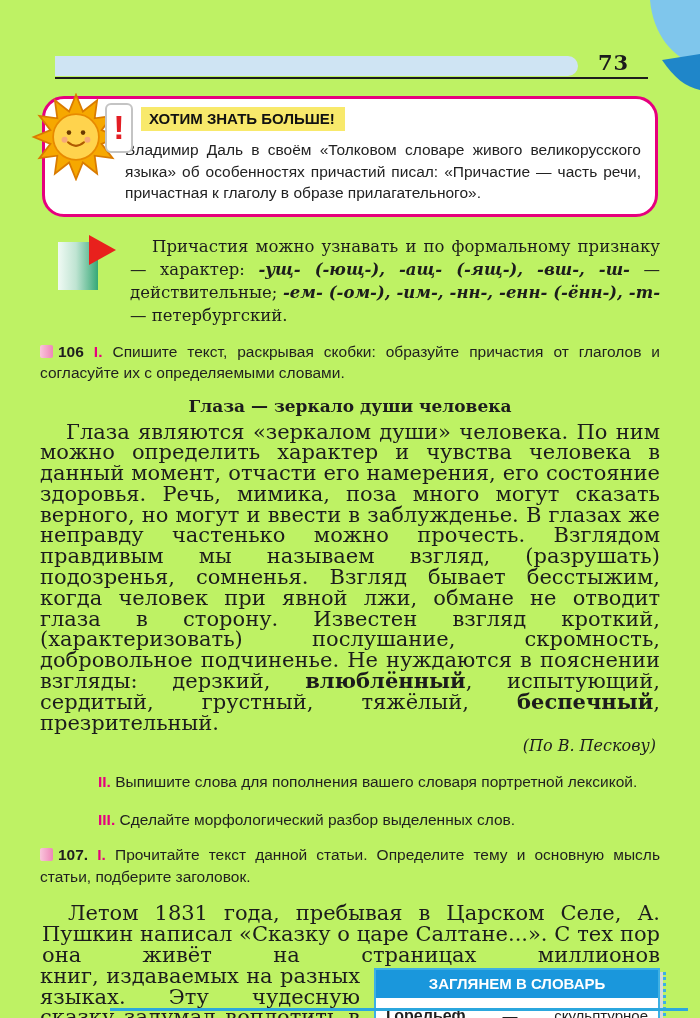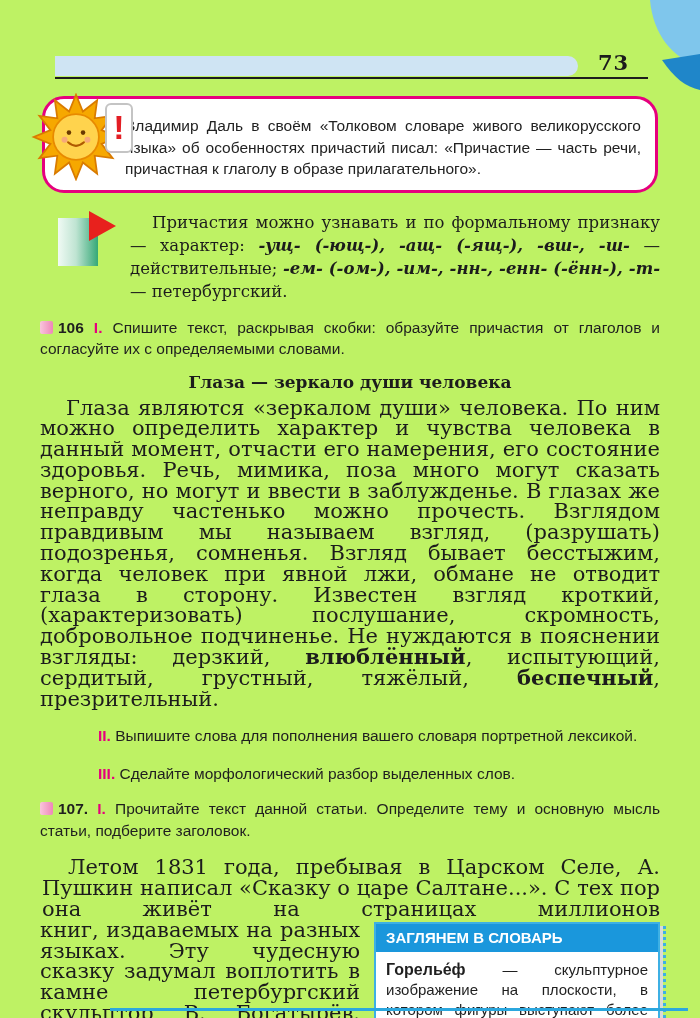--- a/index.html
+++ b/index.html
@@ -56,21 +56,21 @@
   .attrib{margin:3px 44px 0 0;text-align:right;font-style:italic;font-size:16px;}
   .justify-last{text-align-last:justify;}
 
   
   .wrap-zone{margin:0 40px 0 40px;}
   .dict-box{position:relative;float:right;width:282px;margin:2px 0 6px 14px;
             border:2px solid #3db0e4;background:#fff;box-shadow:3px 4px 0 #d9d9d9;}
   .dict-box::after{content:"";position:absolute;right:-8px;top:2px;bottom:2px;
                    border-right:3px dotted #3db0e4;}
   .dict-header{background:#1a97dc;color:#fff;font:bold 15px/20px "Liberation Sans",sans-serif;
-               padding:4px 10px;}
+               padding:4px 26px;text-align:center;}
   .dict-body{margin:0;padding:8px 10px 10px 10px;font:15px/20px "Liberation Sans",sans-serif;
              color:#1f1f1f;text-align:justify;}
   .dict-term{font-size:16px;}
 
   .bottom-rule{position:absolute;left:110px;bottom:7px;width:578px;height:3px;background:#2ba7de;}
 </style>
 </head>
 <body>
 
 <div class="page">
@@ -93,38 +93,42 @@
         <polygon fill="#f6a800" stroke="#d97b00" stroke-width="2" points="98,50 79,57.8 91.6,74 71.2,71.2 74,91.6 57.8,79 50,98 42.2,79 26,91.6 28.8,71.2 8.4,74 21,57.8 2,50 21,42.2 8.4,26 28.8,28.8 26,8.4 42.2,21 50,2 57.8,21 74,8.4 71.2,28.8 91.6,26 79,42.2"></polygon>
         <circle cx="50" cy="50" r="26" fill="#ffd34d" stroke="#e88a00" stroke-width="2"></circle>
         <circle cx="42" cy="45" r="2.6" fill="#6b3a00"></circle>
         <circle cx="58" cy="45" r="2.6" fill="#6b3a00"></circle>
         <path d="M41 56 Q 50 64 59 56" fill="none" stroke="#b05a00" stroke-width="2.4" stroke-linecap="round"></path>
         <circle cx="37" cy="53" r="3.4" fill="#f4978c" opacity="0.7"></circle>
         <circle cx="63" cy="53" r="3.4" fill="#f4978c" opacity="0.7"></circle>
       </svg>
     </div>
     <div class="excl">!</div>
+    <div class="know-title-row">
+      <span class="know-title">ХОТИМ ЗНАТЬ БОЛЬШЕ!</span>
+    </div>
     <p class="know-text"><span class="float-spacer"></span><span>Владимир Даль в своём «Толковом словаре живого великорусского языка» об особенностях причастий писал: «Причастие — часть речи, причастная к глаголу в образе прилагательного».</span></p>
   </section>
 
   <section class="rule">
     <div class="flag">
       <div class="flag-sq"></div>
       <div class="flag-tri"></div>
     </div>
     <p class="rule-text"><span>Причастия можно узнавать и по формальному признаку — характер: </span><span class="sfx">-ущ- (-ющ-), -ащ- (-ящ-), -вш-, -ш-</span><span> — действительные; </span><span class="sfx">-ем- (-ом-), -им-, -нн-, -енн- (-ённ-), -т-</span><span> — петербургский.</span></p>
   </section>
 
   <p class="task"><span class="chip"></span><span class="exnum">106</span> <span class="roman">I.</span> <span>Спишите текст, раскрывая скобки: образуйте причастия от глаголов и согласуйте их с определяемыми словами.</span></p>
 
   <h3 class="story-title">Глаза — зеркало души человека</h3>
 
   <p class="body-text indent"><span>Глаза являются «зеркалом души» человека. По ним можно определить характер и чувства человека в данный момент, отчасти его намерения, его состояние здоровья. Речь, мимика, поза много могут сказать верного, но могут и ввести в заблужденье. В глазах же неправду частенько можно прочесть. Взглядом правдивым мы называем взгляд, (разрушать) подозренья, сомненья. Взгляд бывает бесстыжим, когда человек при явной лжи, обмане не отводит глаза в сторону. Известен взгляд кроткий, (характеризовать) послушание, скромность, добровольное подчиненье. Не нуждаются в пояснении взгляды: дерзкий, </span><b>влюблённый</b><span>, испытующий, сердитый, грустный, тяжёлый, </span><b>беспечный</b><span>, презрительный.</span></p>
 
 
+  <p class="attrib">(По В. Пескову)</p>
 
   <p class="task subtask"><span class="roman">II.</span> <span>Выпишите слова для пополнения вашего словаря портретной лексикой.</span></p>
 
   <p class="task subtask"><span class="roman">III.</span> <span>Сделайте морфологический разбор выделенных слов.</span></p>
 
   <p class="task"><span class="chip"></span><span class="exnum">107.</span> <span class="roman">I.</span> <span>Прочитайте текст данной статьи. Определите тему и основную мысль статьи, подберите заголовок.</span></p>
 
   <p class="body-text indent justify-last" style="margin-top:16px;margin-left:42px;">Летом 1831 года, пребывая в Царском Селе, А. Пушкин написал «Сказку о царе Салтане...». С тех пор она живёт на страницах миллионов</p>
 
   <div class="wrap-zone">

